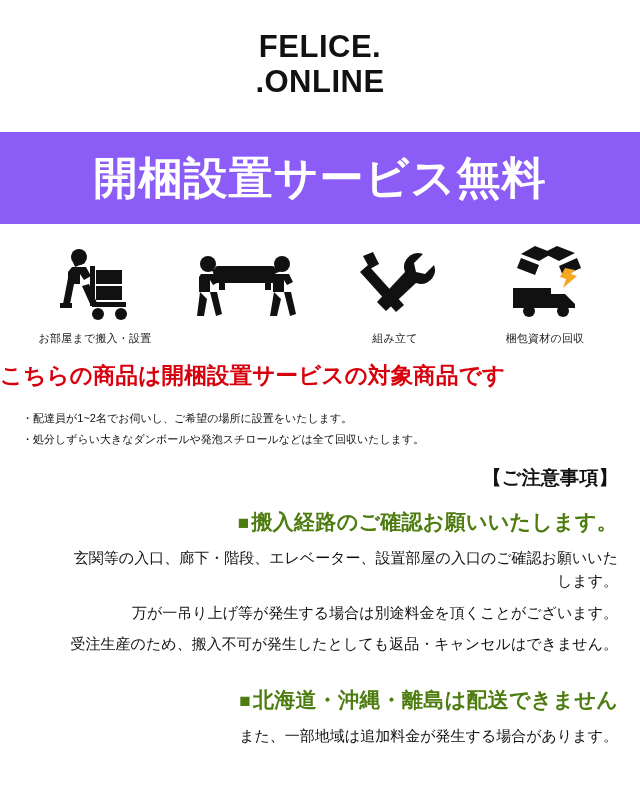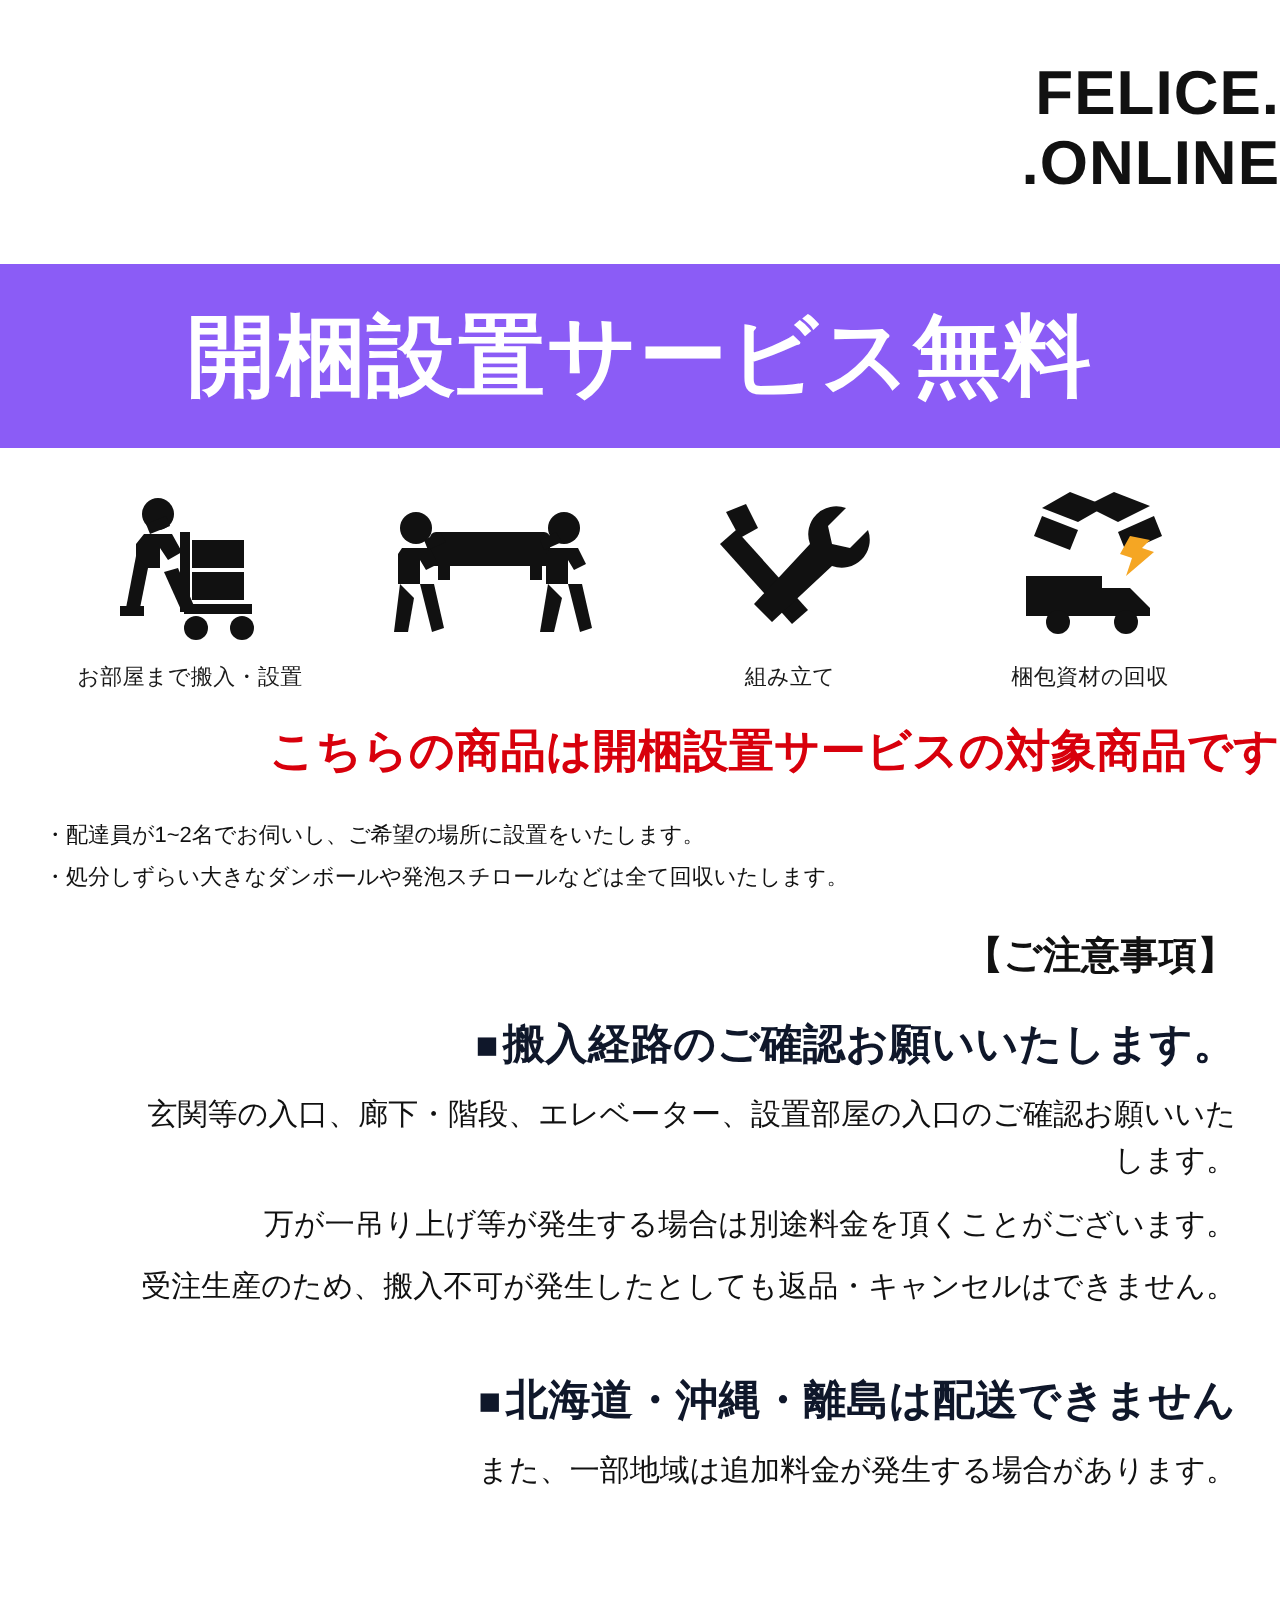--- a/index.html
+++ b/index.html
@@ -17,21 +17,21 @@
   .page {
     position: relative;
     width: 640px;
     height: 800px;
     box-sizing: border-box;
   }
 
   
   .logo {
     padding-top: 30px;
-    text-align: right;
+    text-align: center;
     line-height: 1.12;
   }
   .logo-line {
     font-weight: bold;
     font-size: 31px;
     letter-spacing: 0.5px;
     color: #111111;
     font-family: "Liberation Sans", "DejaVu Sans", sans-serif;
   }
 
@@ -74,21 +74,21 @@
     margin-top: 9px;
     font-size: 11px;
     color: #1a1a1a;
     letter-spacing: 0.2px;
     height: 16px;
   }
 
   
   .red-line {
     margin-top: 13px;
-    text-align: right;
+    text-align: left;
     color: #d8000c;
     font-size: 22.5px;
     font-weight: bold;
     letter-spacing: 0.2px;
   }
 
   
   .bullets {
     margin: 17px 0 0 0;
     padding: 0 0 0 22px;
@@ -109,21 +109,21 @@
   .notice-title {
     font-size: 19px;
     font-weight: bold;
     color: #111111;
     letter-spacing: 0.3px;
   }
   .sub-head {
     margin-top: 17px;
     font-size: 21px;
     font-weight: bold;
-    color: #0f172a;
+    color: #4d7c0f;
     letter-spacing: 0.3px;
   }
   .sub-head .sq {
     font-size: 19px;
     margin-right: 2px;
   }
   .detail {
     margin-top: 10px;
     padding-left: 38px;
   }

